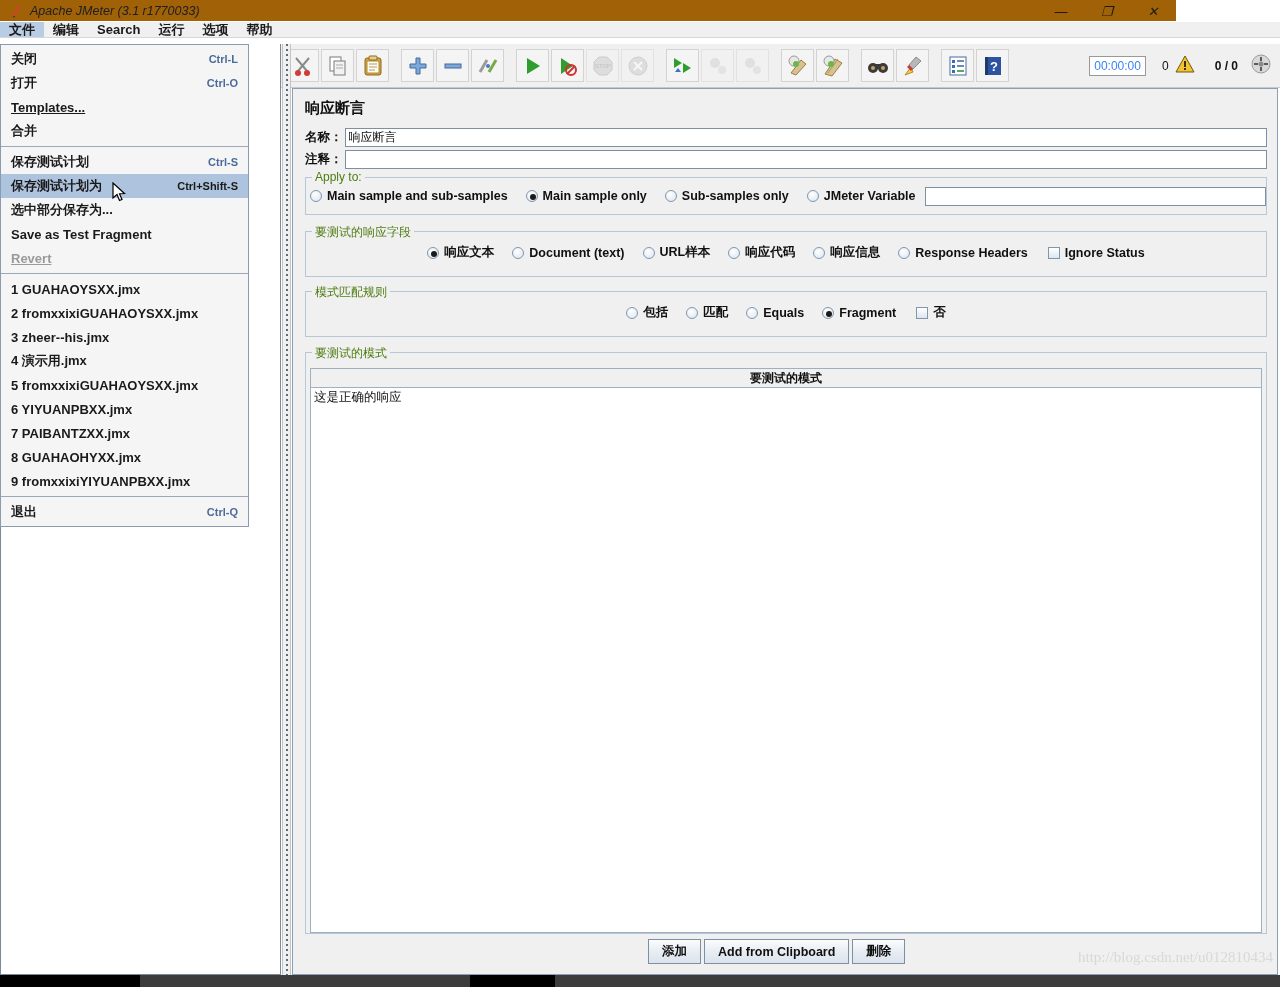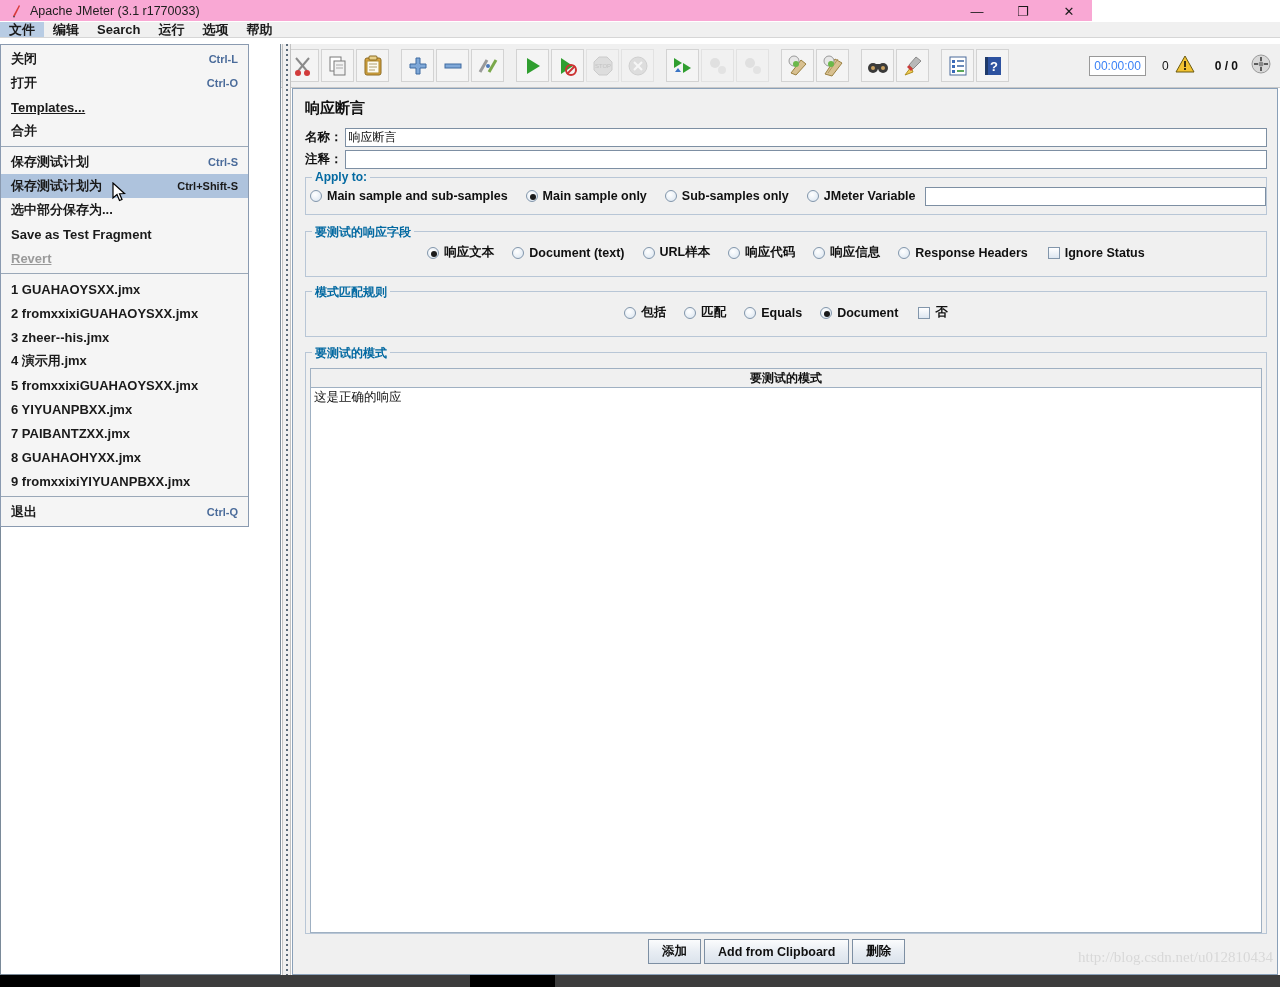--- a/index.html
+++ b/index.html
@@ -7,23 +7,24 @@
     margin: 0; padding: 0;
     width: 1280px; height: 987px;
     overflow: hidden;
     background: #ffffff;
     font-family: "Liberation Sans", sans-serif;
     -webkit-font-smoothing: none;
   }
 
   
   .titlebar {
-    position: absolute; left: 0; top: 0; width: 1092px; height: 22px;
-    background: #f9a8d4;
+    position: absolute; left: 0; top: 0; width: 1176px; height: 22px;
+    background: #a16207;
     border-bottom: 1px solid #ffffff;
+    font-style: italic;
   }
   .titlebar .app-icon {
     position: absolute; left: 8px; top: 3px; width: 16px; height: 16px;
   }
   .titlebar .title-text {
     position: absolute; left: 30px; top: 3px;
     font-size: 12.5px; color: #202020;
     line-height: 16px;
   }
   .wincontrols { position: absolute; right: 0; top: 0; height: 22px; display: flex; }
@@ -138,21 +139,21 @@
 
   
   .groupbox {
     position: absolute;
     border: 1px solid #b8c6d6;
     background: transparent;
   }
   .groupbox > .gtitle {
     position: absolute; top: -8px; left: 6px;
     background: #f0f0f0; padding: 0 3px;
-    font-size: 12px; font-weight: bold; color: #0369a1;
+    font-size: 12px; font-weight: normal; color: #4d7c0f;
     white-space: nowrap;
   }
 
   .radio-row { display: flex; align-items: center; height: 100%; }
   .radio, .checkbox { display: flex; align-items: center; white-space: nowrap; }
   .radio .dot {
     width: 12px; height: 12px; border-radius: 50%;
     border: 1px solid #8296ab;
     background: radial-gradient(circle at 40% 35%, #ffffff 0%, #e4ecf4 70%, #cfdced 100%);
     display: inline-block; position: relative; flex: none;
@@ -571,21 +572,21 @@
       <span class="radio" style="margin-left:18px;">
         <span class="dot"></span>
         <span class="rlabel">匹配</span>
       </span>
       <span class="radio" style="margin-left:18px;">
         <span class="dot"></span>
         <span class="rlabel">Equals</span>
       </span>
       <span class="radio on" style="margin-left:18px;">
         <span class="dot"></span>
-        <span class="rlabel">Document</span>
+        <span class="rlabel">Fragment</span>
       </span>
       <span class="checkbox" style="margin-left:20px;">
         <span class="box"></span>
         <span class="clabel">否</span>
       </span>
     </div>
   </div>
 
   <div class="groupbox" style="left:12px; top:263px; width:962px; height:582px;">
     <span class="gtitle">要测试的模式</span>

